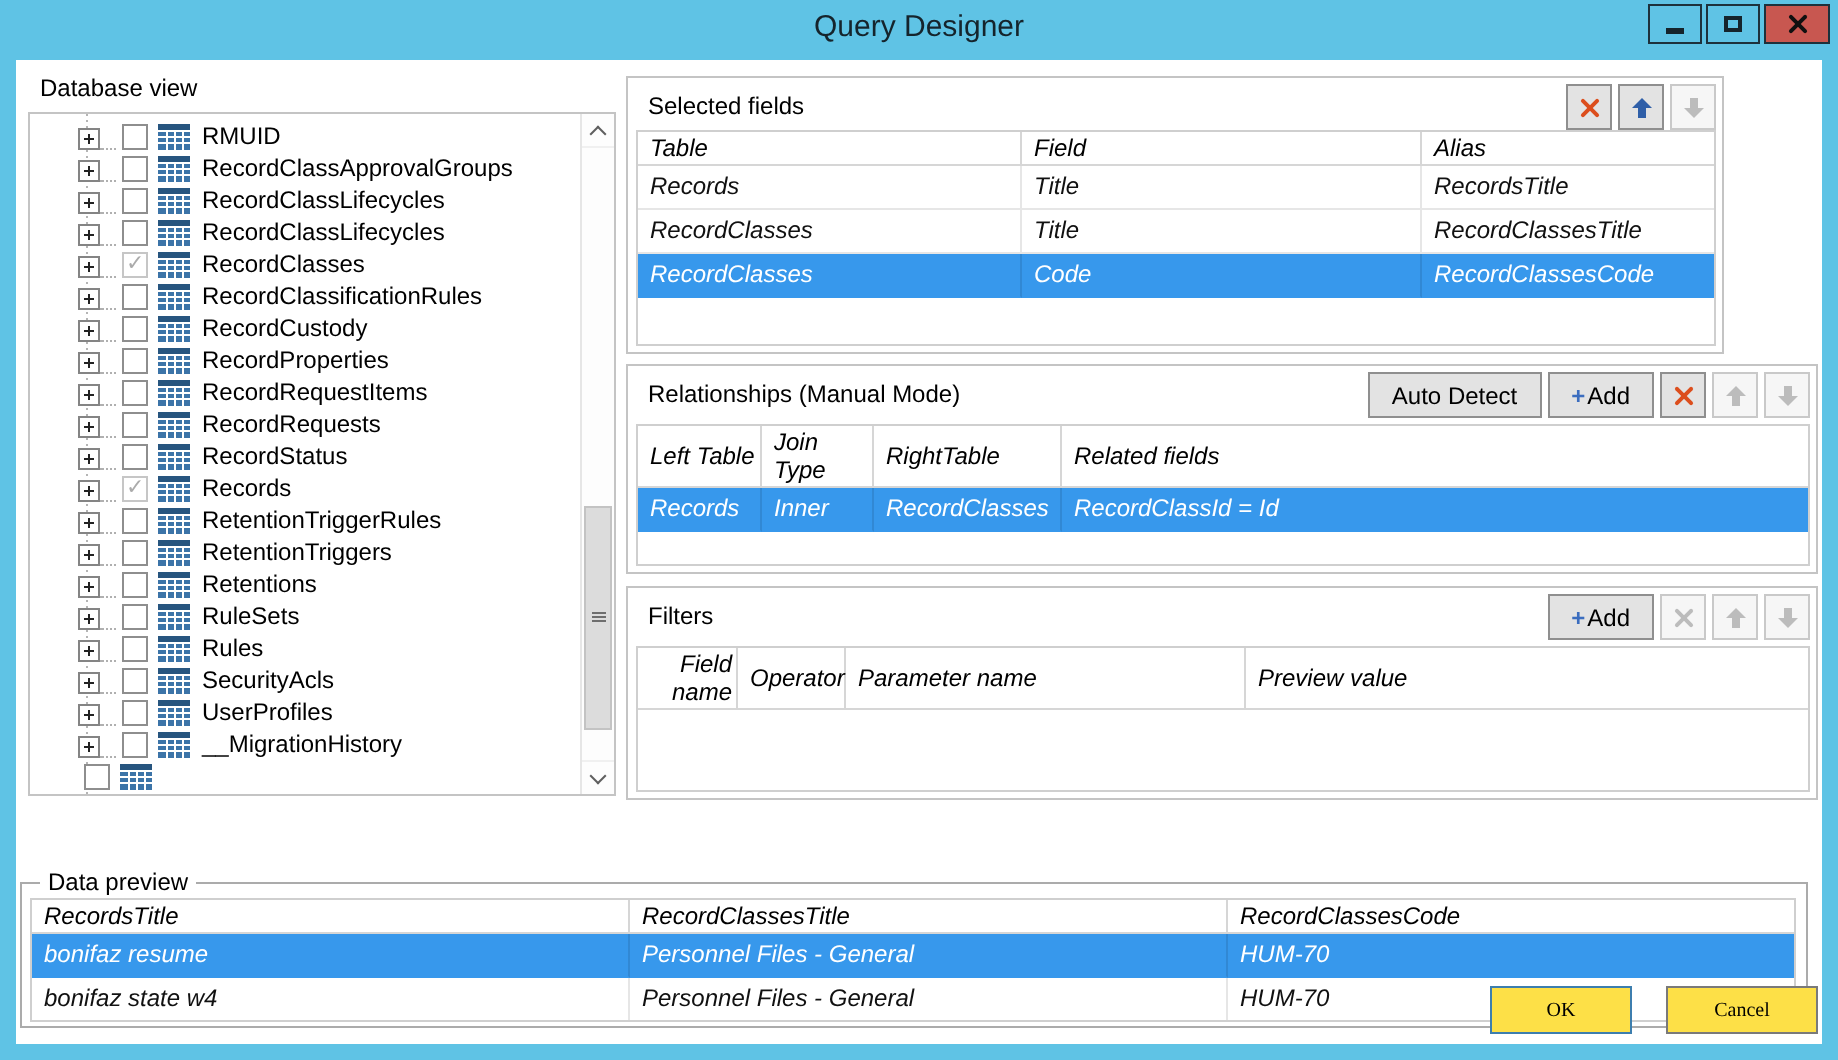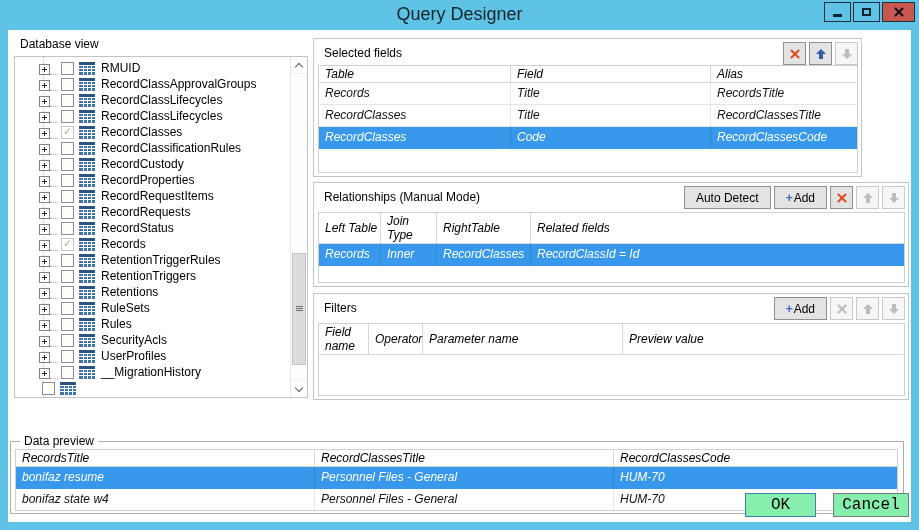--- a/index.html
+++ b/index.html
@@ -10,21 +10,21 @@
     background: var(--titlebar, #5FC3E5);
     outline: 1px solid #3E9ABC;
     font-family: "Liberation Sans", sans-serif; font-size: 12px; color: #111;
     overflow: hidden;
   }
 
   
   .titlebar { position: absolute; top: 0; left: 0; width: 100%; height: 30px; }
   .title-text {
     position: absolute; left: 0; right: 0; top: 0; height: 30px;
-    line-height: 28px; text-align: center; font-size: 18px; color: #15242c;
+    line-height: 28px; text-align: center; font-size: 15px; color: #15242c;
   }
   .capbtns { position: absolute; top: 2px; right: 4px; display: flex; gap: 2px; }
   .capbtn {
     width: 27px; height: 20px; border: 1px solid #1d313c; background: transparent;
     display: flex; align-items: center; justify-content: center; cursor: pointer;
   }
   .capbtn.close { width: 33px; background: var(--close-button, #C85750); }
   .min-glyph { width: 9px; height: 3px; background: #15242c; margin-top: 6px; }
   .max-glyph { width: 9px; height: 8px; border: 2px solid #15242c; background: transparent; }
   .icon-x { position: relative; width: 10px; height: 10px; display: inline-block; }
@@ -132,42 +132,42 @@
   #panel-rel .gridbox, #panel-fil .gridbox { top: 29px; }
   .grow { display: grid; font-style: italic; }
   .sf-cols  { grid-template-columns: 192px 200px 1fr; }
   .rel-cols { grid-template-columns: 62px 56px 94px 1fr; }
   .fil-cols { grid-template-columns: 50px 54px 200px 1fr; }
   .dp-cols  { grid-template-columns: 299px 299px 1fr; }
   .ghead .gcell {
     border-right: 1px solid #d6d6d6; border-bottom: 1px solid #d6d6d6;
     padding: 1px 2px 1px 6px; min-height: 16px; display: flex; align-items: center; color: #000;
   }
-  .ghead.tall .gcell { min-height: 30px; }
+  .ghead.tall .gcell { min-height: 30px; text-align: right; }
   .ghead .gcell:last-child { border-right: none; }
   .gbody-row { cursor: default; }
   .gbody-row .gcell {
     height: 22px; line-height: 21px; border-right: 1px solid #e6e6e6; border-bottom: 1px solid #e6e6e6;
     padding-left: 6px; white-space: nowrap; overflow: hidden;
   }
   .gbody-row .gcell:last-child { border-right: none; }
   .gbody-row.selected .gcell {
     background: var(--selection, #3798EC); color: #fff;
     border-right-color: rgba(0,0,0,0.10); border-bottom-color: transparent;
   }
 
   
   #data-preview { position: absolute; left: 10px; top: 417px; width: 894px; height: 73px; border: 1px solid #ababab; background: #fff; margin-top: 24px; }
   #dp-legend { position: absolute; top: -8px; left: 9px; background: #fff; padding: 0 4px; color: #000; }
   #dp-gridbox { position: absolute; left: 4px; right: 5px; top: 7px; bottom: 2px; border: 1px solid #cfcfcf; overflow: hidden; background: #fff; }
 
   
   .footer-btn {
-    position: absolute; height: 24px; background: #86efac;
-    font-family: Liberation Mono, monospace; font-size: 16px; color: #000; cursor: pointer;
+    position: absolute; height: 24px; background: #fde047;
+    font-family: Liberation Serif, serif; font-size: 10px; color: #000; cursor: pointer;
   }
   #ok-btn { left: 745px; top: 493px; width: 71px; border: 1px solid #3d7eae; }
   #cancel-btn { left: 833px; top: 493px; width: 76px; border: 1px solid #7a7a7a; }
 </style>
 </head>
 <body>
 
 <div class="window">
 
   <div class="titlebar">

